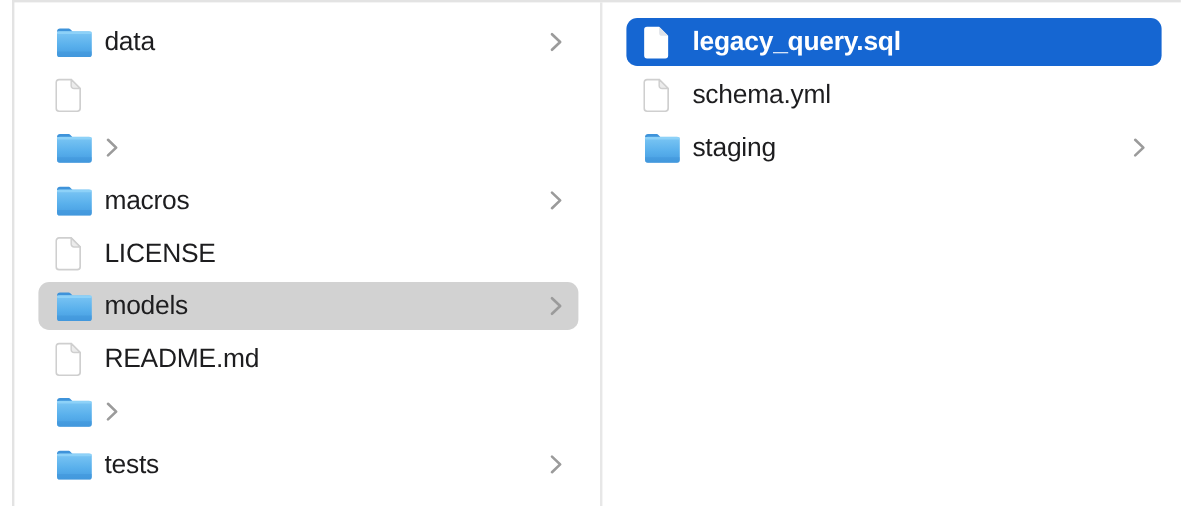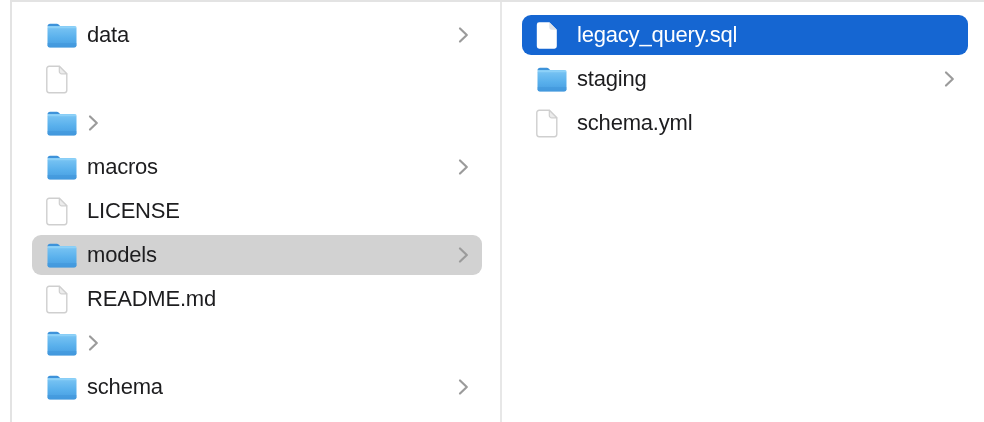--- a/index.html
+++ b/index.html
@@ -59,21 +59,21 @@
     overflow: hidden;
   }
   .row .chevron {
     flex: none;
     display: flex;
     align-items: center;
     margin-left: 8px;
   }
   .row.selected-inactive { background: var(--sel-gray, #d2d2d2); }
   .row.selected-active   { background: var(--sel-blue, #1566d2); }
-  .row.selected-active .label { color: var(--text-selected, #ffffff); }
+  .row.selected-active .label { color: var(--text-selected, #ffffff); font-weight: bold; }
 </style>
 </head>
 <body>
 
 <div class="finder">
   <div class="column left" id="col-left">
       <div class="row">
     <span class="icon">
           <svg width="32" height="27" viewBox="0 0 32 27">
             <defs>
@@ -224,21 +224,21 @@
                 <stop offset="0.55" stop-color="#59b0ec"></stop>
                 <stop offset="1" stop-color="#459ce1"></stop>
               </linearGradient>
             </defs>
             <path d="M1.5 4.2 C1.5 2.8 2.6 1.7 4 1.7 h6.8 c0.8 0 1.6 0.35 2.1 0.95 L14.6 4.5 H1.5 Z" fill="#3e93da"></path>
             <rect x="1.5" y="4" width="29" height="21.6" rx="2.4" fill="url(#fg6)"></rect>
             <rect x="1.5" y="4.2" width="29" height="2.1" rx="1.05" fill="#90d3f8" opacity="0.85"></rect>
             <path d="M1.5 21 h29 v2.2 a2.4 2.4 0 0 1 -2.4 2.4 H3.9 a2.4 2.4 0 0 1 -2.4 -2.4 Z" fill="#3f93d8" opacity="0.45"></path>
           </svg>
         </span>
-    <span class="label">schema</span>
+    <span class="label">tests</span>
     <span class="chevron">
           <svg width="11" height="18" viewBox="0 0 11 18">
             <path d="M2 2.5 L8.8 9 L2 15.5" fill="none" stroke="#9b9b9b" stroke-width="2.2" stroke-linecap="round" stroke-linejoin="round"></path>
           </svg>
         </span>
   </div>
     </div>
   <div class="divider"></div>
   <div class="column right" id="col-right">
       <div class="row selected-active">
@@ -246,45 +246,45 @@
           <svg width="22" height="29" viewBox="0 0 22 29">
             <path d="M3.2 1.3 h10.1 l7.5 7.5 v16.5 a2.4 2.4 0 0 1 -2.4 2.4 H3.2 a2.4 2.4 0 0 1 -2.4 -2.4 V3.7 a2.4 2.4 0 0 1 2.4 -2.4 Z" fill="#ffffff"></path>
             <path d="M13.3 1.3 v5.1 a2.4 2.4 0 0 0 2.4 2.4 h5.1 Z" fill="#dfe3e9"></path>
           </svg>
         </span>
     <span class="label">legacy_query.sql</span>
 
   </div>
       <div class="row">
     <span class="icon">
+          <svg width="22" height="29" viewBox="0 0 22 29">
+            <path d="M3.2 1.3 h10.1 l7.5 7.5 v16.5 a2.4 2.4 0 0 1 -2.4 2.4 H3.2 a2.4 2.4 0 0 1 -2.4 -2.4 V3.7 a2.4 2.4 0 0 1 2.4 -2.4 Z" fill="#ffffff" stroke="#cfcfcf" stroke-width="1.4"></path>
+            <path d="M13.3 1.3 v5.1 a2.4 2.4 0 0 0 2.4 2.4 h5.1 Z" fill="#ececec" stroke="#cfcfcf" stroke-width="1.2" stroke-linejoin="round"></path>
+          </svg>
+        </span>
+    <span class="label">schema.yml</span>
+
+  </div>
+      <div class="row">
+    <span class="icon">
           <svg width="32" height="27" viewBox="0 0 32 27">
             <defs>
               <linearGradient id="fg7" x1="0" y1="0" x2="0" y2="1">
                 <stop offset="0" stop-color="#7cc6f4"></stop>
                 <stop offset="0.55" stop-color="#59b0ec"></stop>
                 <stop offset="1" stop-color="#459ce1"></stop>
               </linearGradient>
             </defs>
             <path d="M1.5 4.2 C1.5 2.8 2.6 1.7 4 1.7 h6.8 c0.8 0 1.6 0.35 2.1 0.95 L14.6 4.5 H1.5 Z" fill="#3e93da"></path>
             <rect x="1.5" y="4" width="29" height="21.6" rx="2.4" fill="url(#fg7)"></rect>
             <rect x="1.5" y="4.2" width="29" height="2.1" rx="1.05" fill="#90d3f8" opacity="0.85"></rect>
             <path d="M1.5 21 h29 v2.2 a2.4 2.4 0 0 1 -2.4 2.4 H3.9 a2.4 2.4 0 0 1 -2.4 -2.4 Z" fill="#3f93d8" opacity="0.45"></path>
           </svg>
         </span>
     <span class="label">staging</span>
     <span class="chevron">
           <svg width="11" height="18" viewBox="0 0 11 18">
             <path d="M2 2.5 L8.8 9 L2 15.5" fill="none" stroke="#9b9b9b" stroke-width="2.2" stroke-linecap="round" stroke-linejoin="round"></path>
           </svg>
         </span>
-  </div>
-      <div class="row">
-    <span class="icon">
-          <svg width="22" height="29" viewBox="0 0 22 29">
-            <path d="M3.2 1.3 h10.1 l7.5 7.5 v16.5 a2.4 2.4 0 0 1 -2.4 2.4 H3.2 a2.4 2.4 0 0 1 -2.4 -2.4 V3.7 a2.4 2.4 0 0 1 2.4 -2.4 Z" fill="#ffffff" stroke="#cfcfcf" stroke-width="1.4"></path>
-            <path d="M13.3 1.3 v5.1 a2.4 2.4 0 0 0 2.4 2.4 h5.1 Z" fill="#ececec" stroke="#cfcfcf" stroke-width="1.2" stroke-linejoin="round"></path>
-          </svg>
-        </span>
-    <span class="label">schema.yml</span>
-
   </div>
     </div>
 </div>
 
 </body></html>

